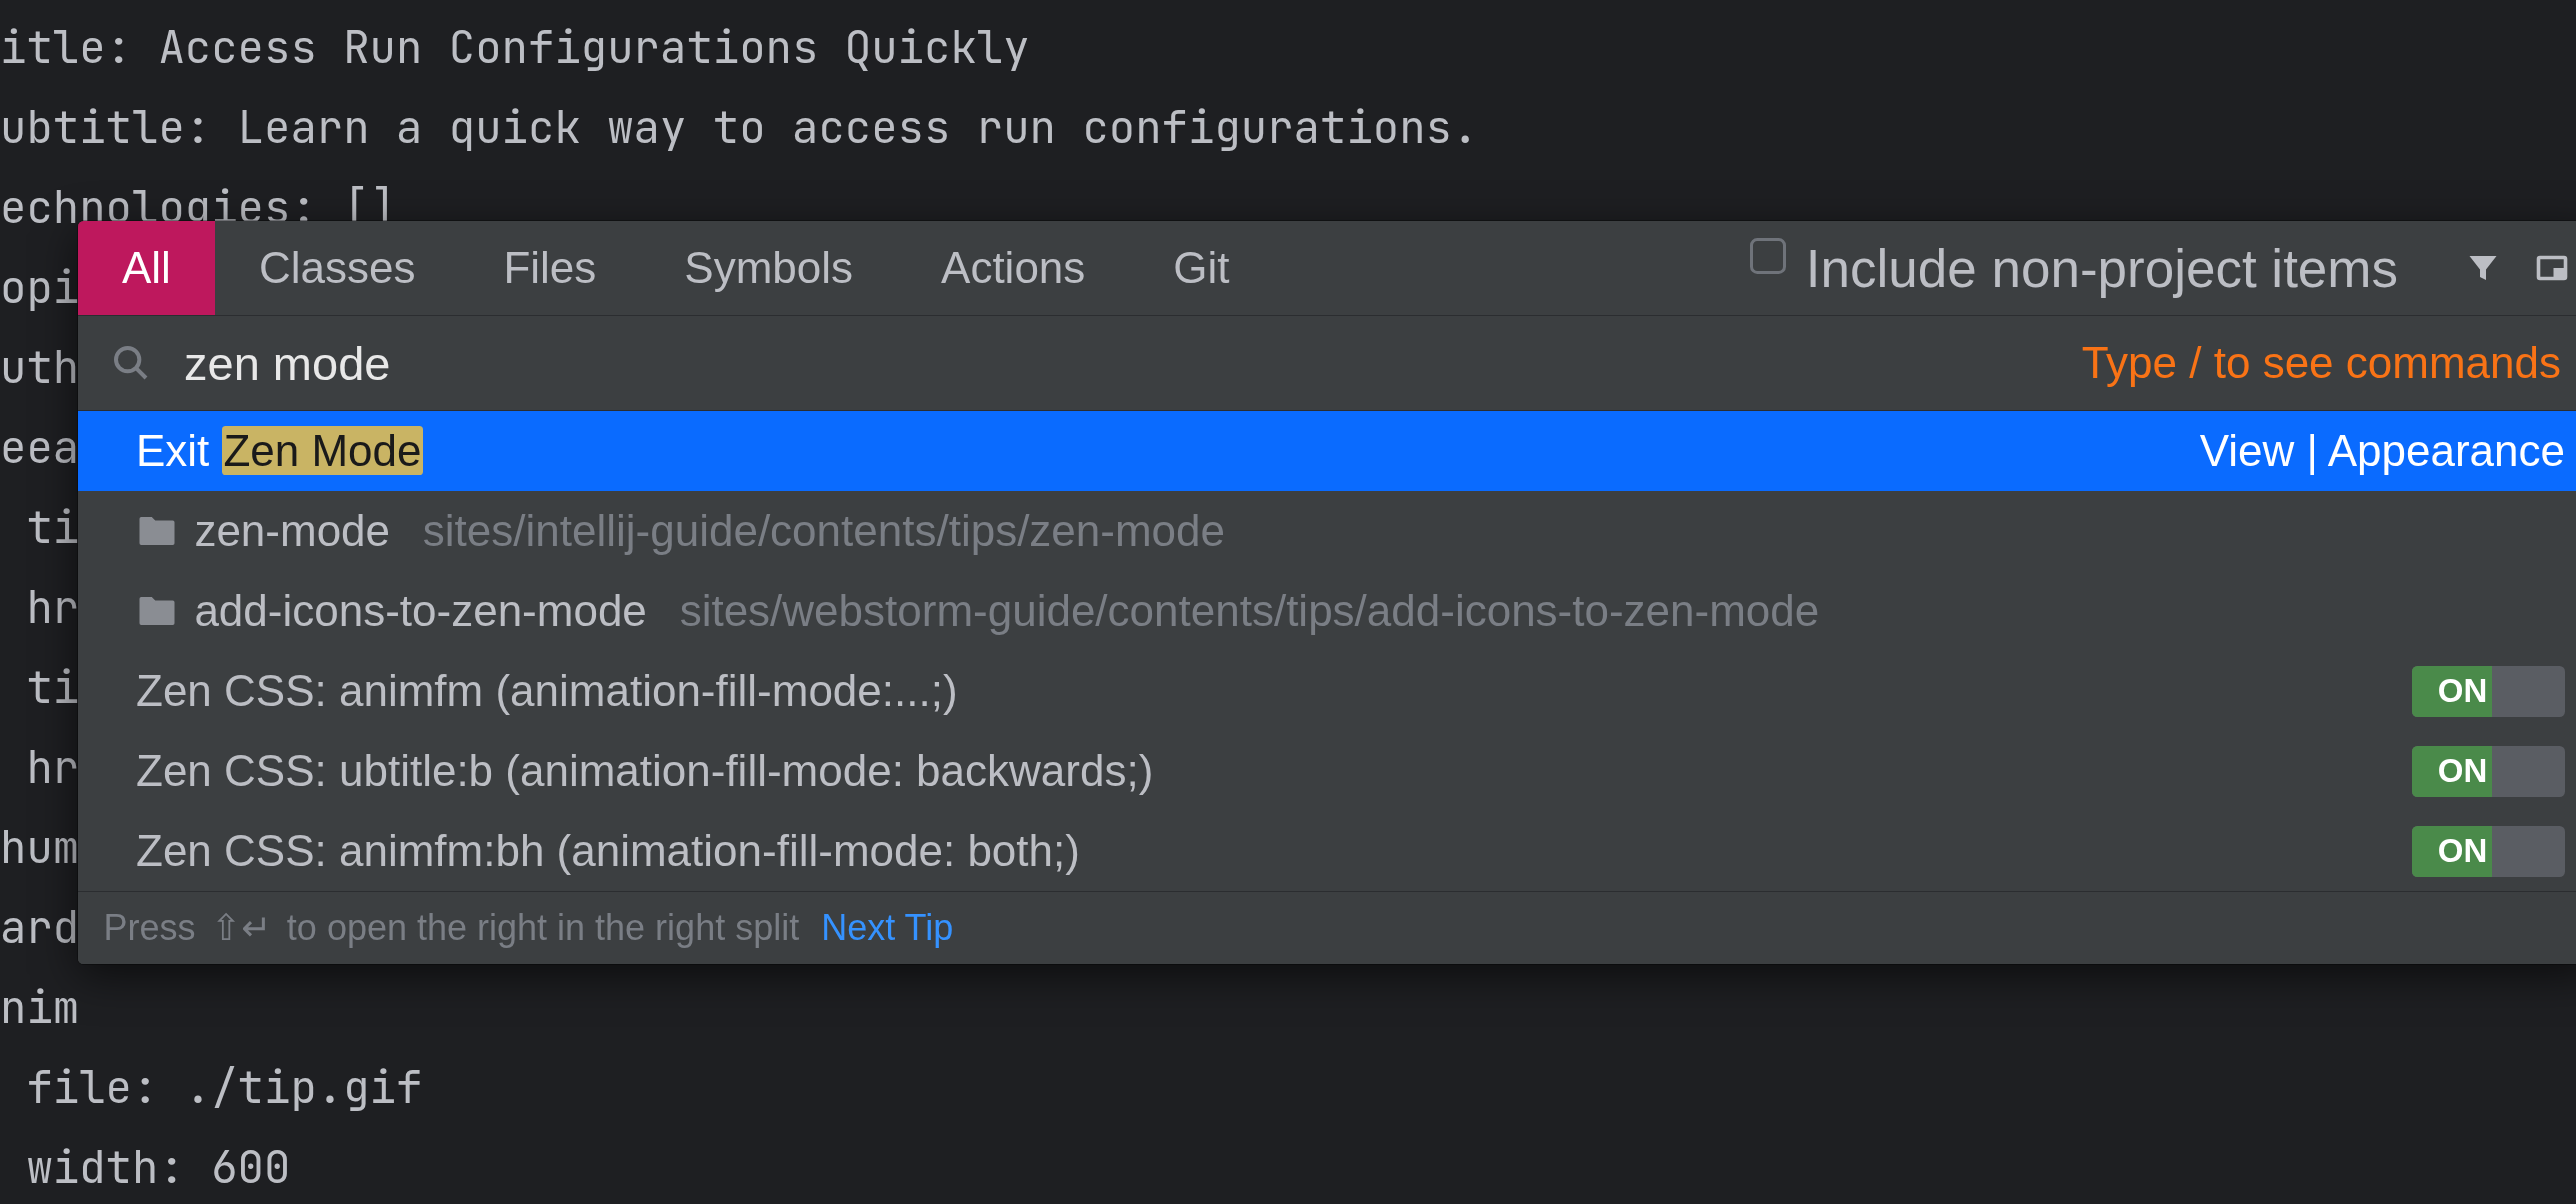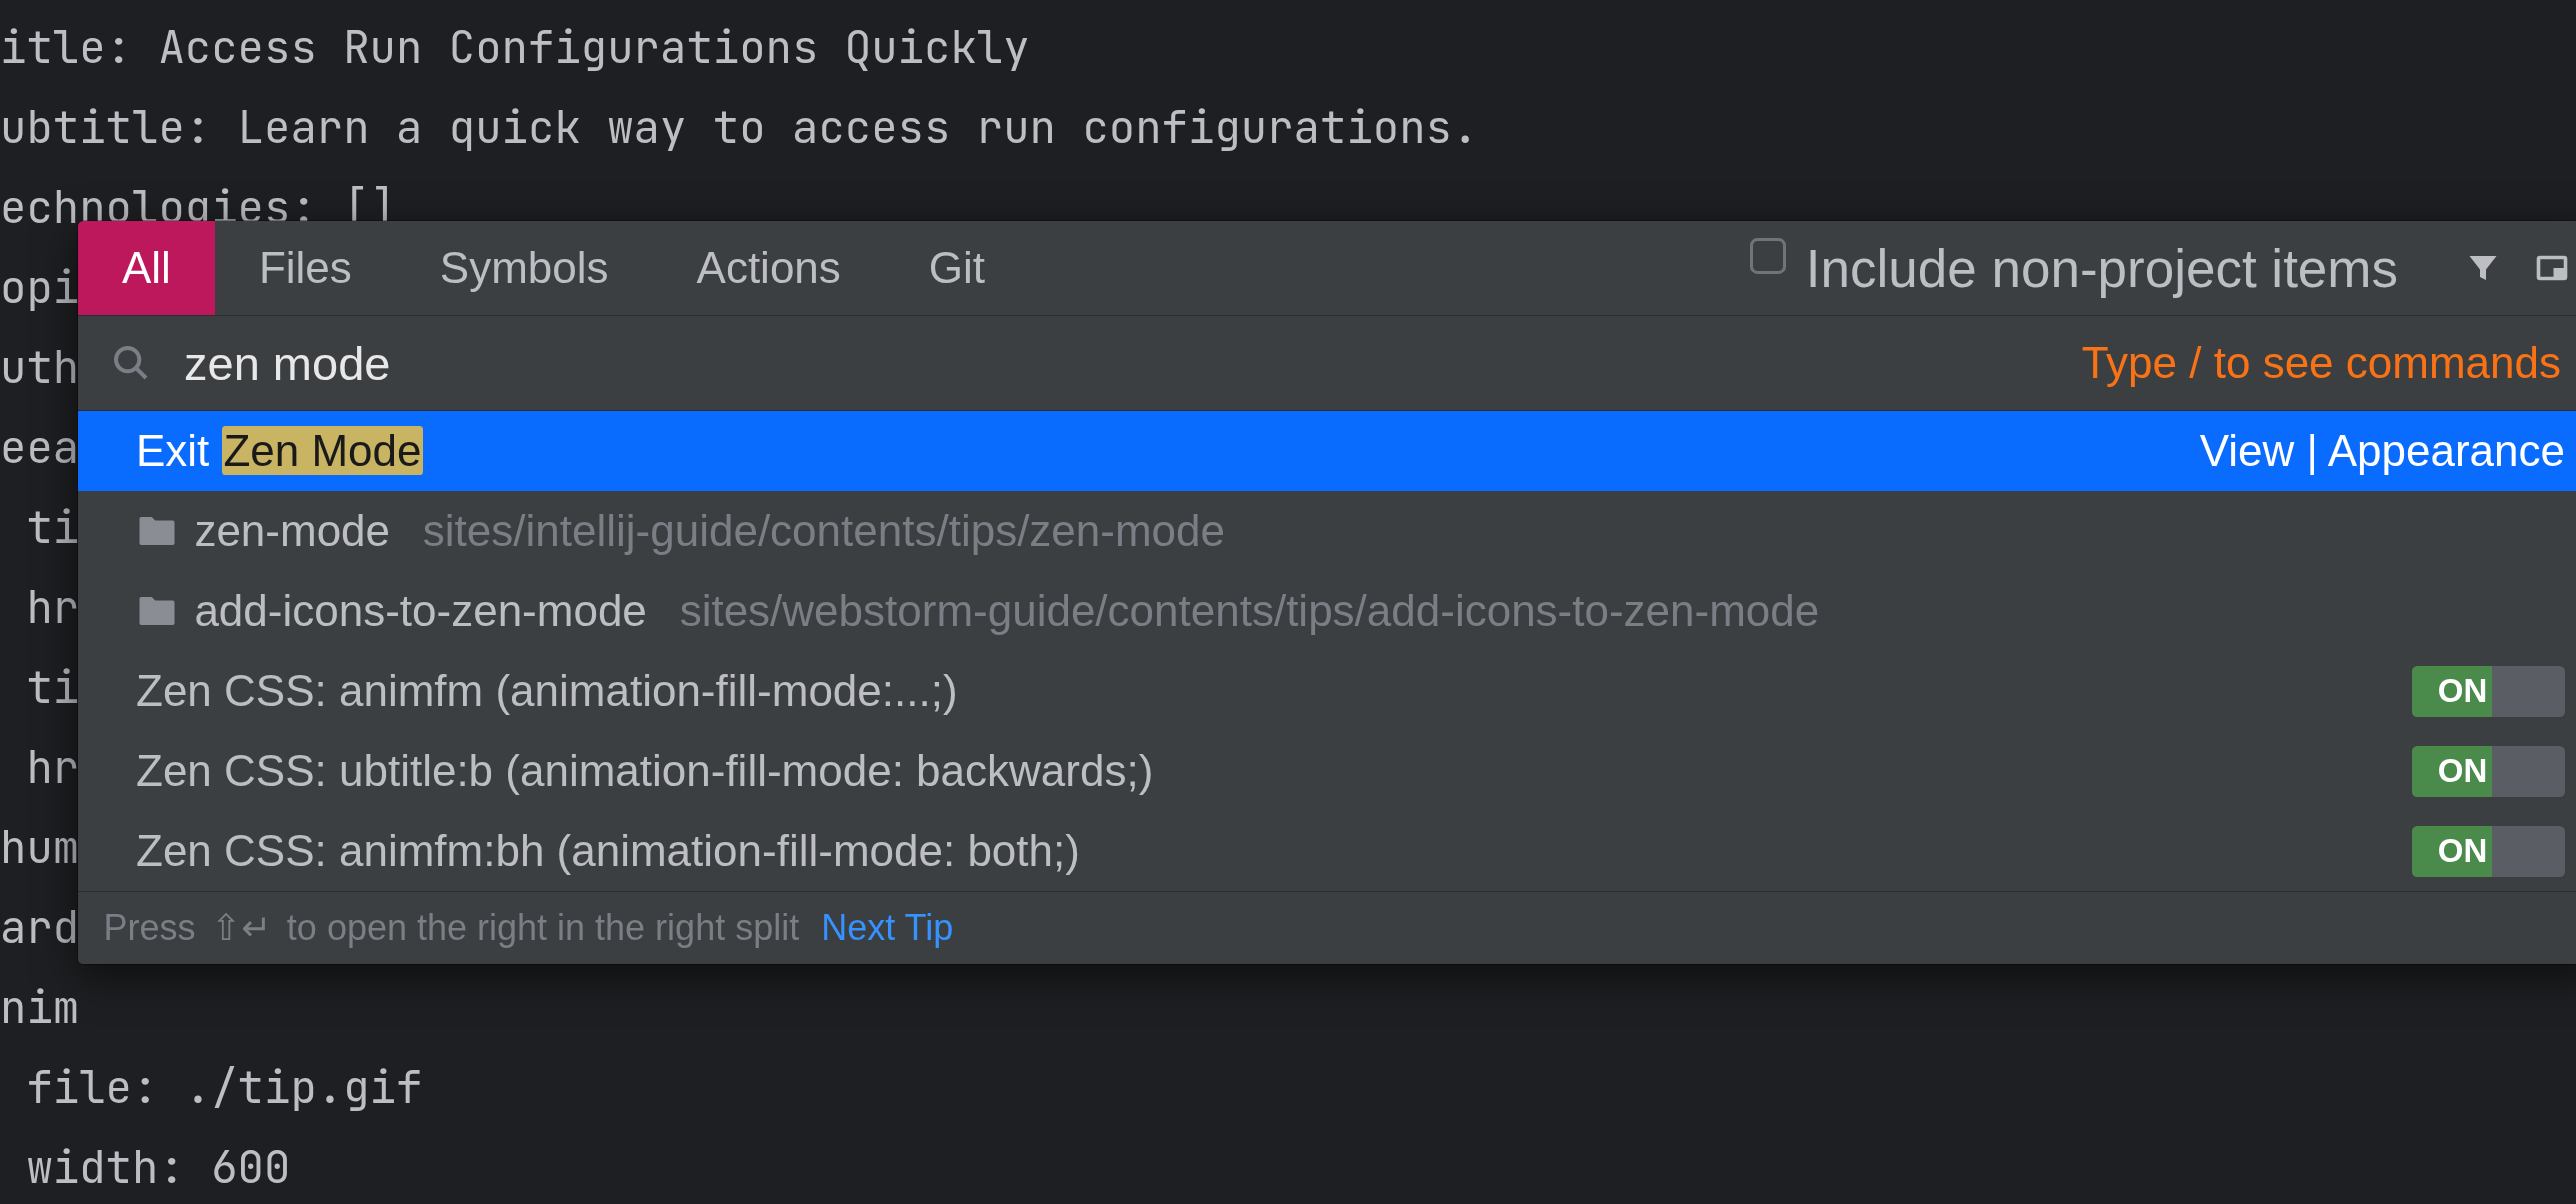--- a/index.html
+++ b/index.html
@@ -187,20 +187,21 @@
   </style>
 </head>
 <body>
 
 <div class="editor-bg" id="editor-bg"><div class="editor-line">itle: Access Run Configurations Quickly</div><div class="editor-line">ubtitle: Learn a quick way to access run configurations.</div><div class="editor-line">echnologies: []</div><div class="editor-line">opi</div><div class="editor-line">uth</div><div class="editor-line">eea</div><div class="editor-line"> ti</div><div class="editor-line"> hr</div><div class="editor-line"> ti</div><div class="editor-line"> hr</div><div class="editor-line">hum</div><div class="editor-line">ard</div><div class="editor-line">nim</div><div class="editor-line"> file: ./tip.gif</div><div class="editor-line"> width: 600</div></div>
 
 <div class="search-popup">
   <div class="tabs-row" id="tabs-row">
 
     <div class="tab active">All</div>
+      <div class="tab">Classes</div>
       <div class="tab">Files</div>
       <div class="tab">Symbols</div>
       <div class="tab">Actions</div>
       <div class="tab">Git</div>
       <div class="tabs-spacer"></div>
     <label class="include-wrap">
       <span class="checkbox"></span>
       <span>Include non-project items</span>
     </label>
     <span class="toolbar-icon">

